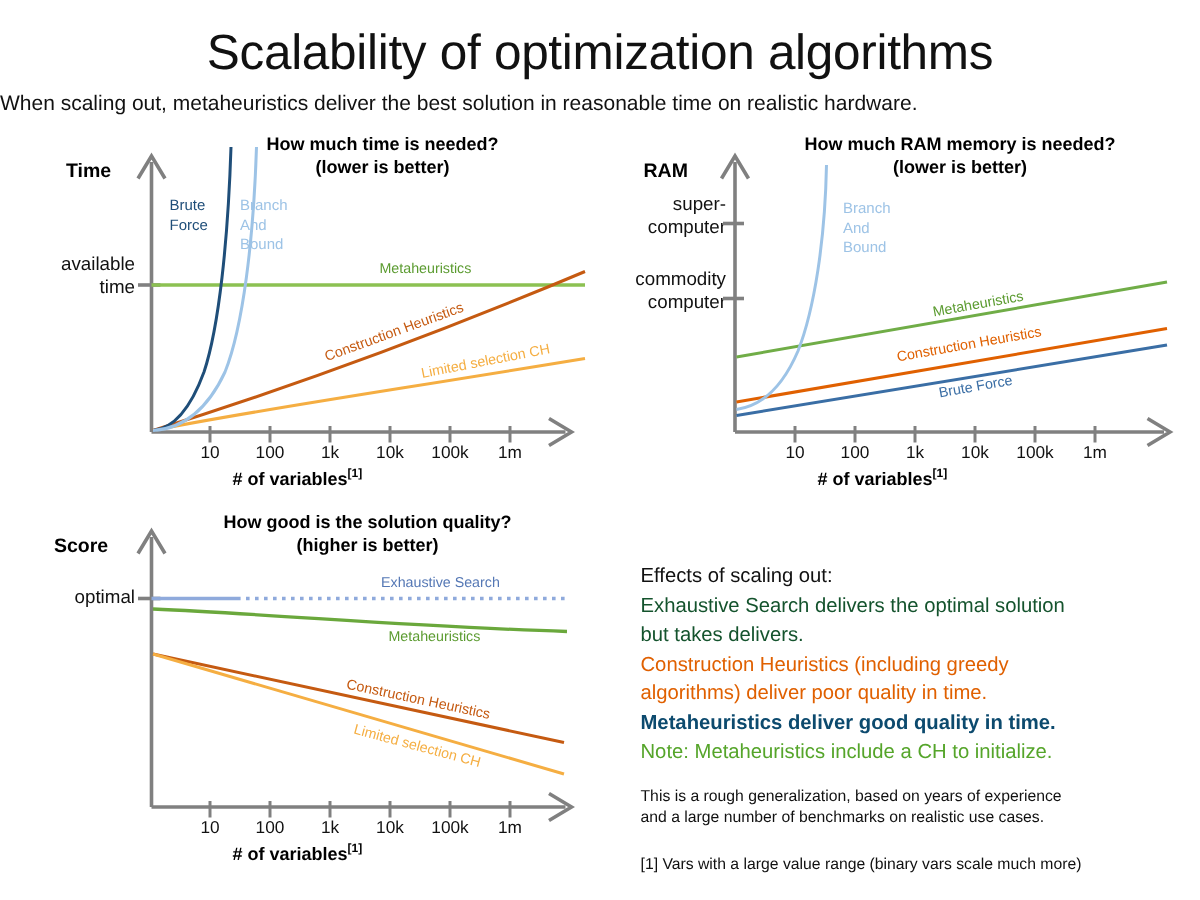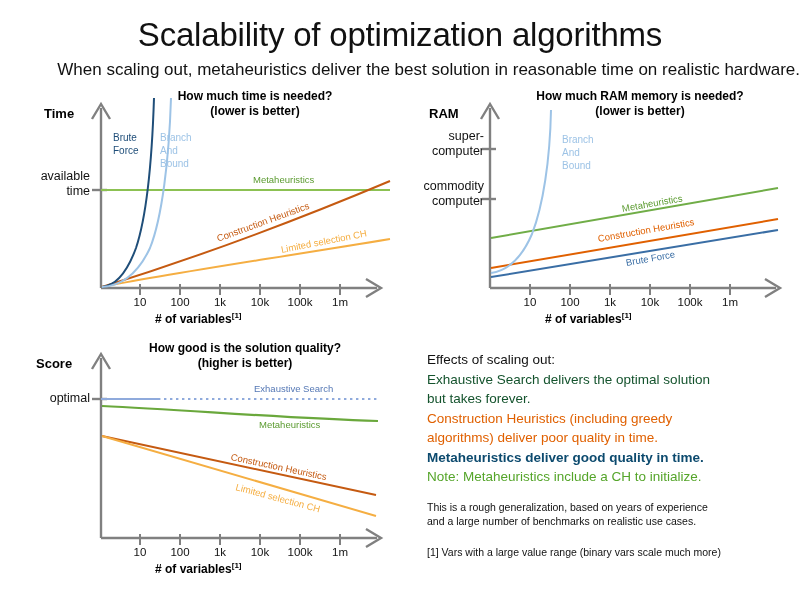--- a/index.html
+++ b/index.html
@@ -8,41 +8,41 @@
     font-family:"Liberation Sans", sans-serif;
     color:#000;overflow:hidden;position:relative;
   }
   .page{position:relative;width:800px;height:600px;}
   
   .main-title{
     position:absolute;left:0;top:16px;width:800px;text-align:center;
     font-size:33px;font-weight:400;letter-spacing:-.2px;color:#111;
   }
   .sub-title{
-    position:absolute;left:0;top:60px;width:800px;text-align:right;
-    font-size:17px;font-weight:400;color:#111;
+    position:absolute;left:0;top:60px;width:800px;text-align:left;
+    font-size:14px;font-weight:400;color:#111;
   }
   
   .panel{position:absolute;}
   .chart-title{
     position:absolute;text-align:center;font-size:12px;font-weight:bold;
     line-height:15px;color:#000;
   }
   .axis-name{position:absolute;font-weight:bold;font-size:13px;color:#000;}
   .tick-label{position:absolute;font-size:11.5px;color:#111;text-align:center;}
   .ylab{position:absolute;font-size:12.5px;color:#111;text-align:right;line-height:15px;}
   .xaxis-caption{position:absolute;font-size:12px;font-weight:bold;text-align:left;color:#000;}
   .sup{font-size:8px;vertical-align:super;}
   .curve-label{position:absolute;font-size:9.5px;white-space:nowrap;}
   .cl-blockl{position:absolute;font-size:10px;line-height:13px;white-space:nowrap;}
   svg{position:absolute;left:0;top:0;overflow:visible;}
   
   .notes{position:absolute;left:427px;top:350px;width:360px;}
   .n-line{font-size:13.5px;line-height:19.5px;}
-  .n-head{color:#111;}
+  .n-head{color:#111;margin-top:24px;}
   .n-blue{color:#14532d;}
   .n-orange{color:#e06000;}
   .n-green-b{color:#0c4a6e;font-weight:bold;}
   .n-green{color:#55a52a;}
   .small-block{margin-top:13px;font-size:10.5px;line-height:14.5px;color:#111;}
   .foot-note{margin-top:17px;font-size:10.5px;color:#111;}
 </style>
 </head>
 <body>
 
@@ -209,21 +209,21 @@
     <div class="tick-label" style="left:320px;top:216px;width:40px;">1m</div>
 
     <div class="xaxis-caption" style="left:155px;top:231px;width:170px;">
       <span># of variables</span><span class="sup">[1]</span>
     </div>
   </div>
 
   <div class="notes">
     <div class="n-line n-head">Effects of scaling out:</div>
     <div class="n-line n-blue">Exhaustive Search delivers the optimal solution</div>
-    <div class="n-line n-blue">but takes forever.</div>
+    <div class="n-line n-blue">but takes delivers.</div>
     <div class="n-line n-orange">Construction Heuristics (including greedy</div>
     <div class="n-line n-orange">algorithms) deliver poor quality in time.</div>
     <div class="n-line n-green-b">Metaheuristics deliver good quality in time.</div>
     <div class="n-line n-green">Note: Metaheuristics include a CH to initialize.</div>
     <div class="small-block">
       <div>This is a rough generalization, based on years of experience</div>
       <div>and a large number of benchmarks on realistic use cases.</div>
     </div>
     <div class="foot-note">[1] Vars with a large value range (binary vars scale much more)</div>
   </div>

